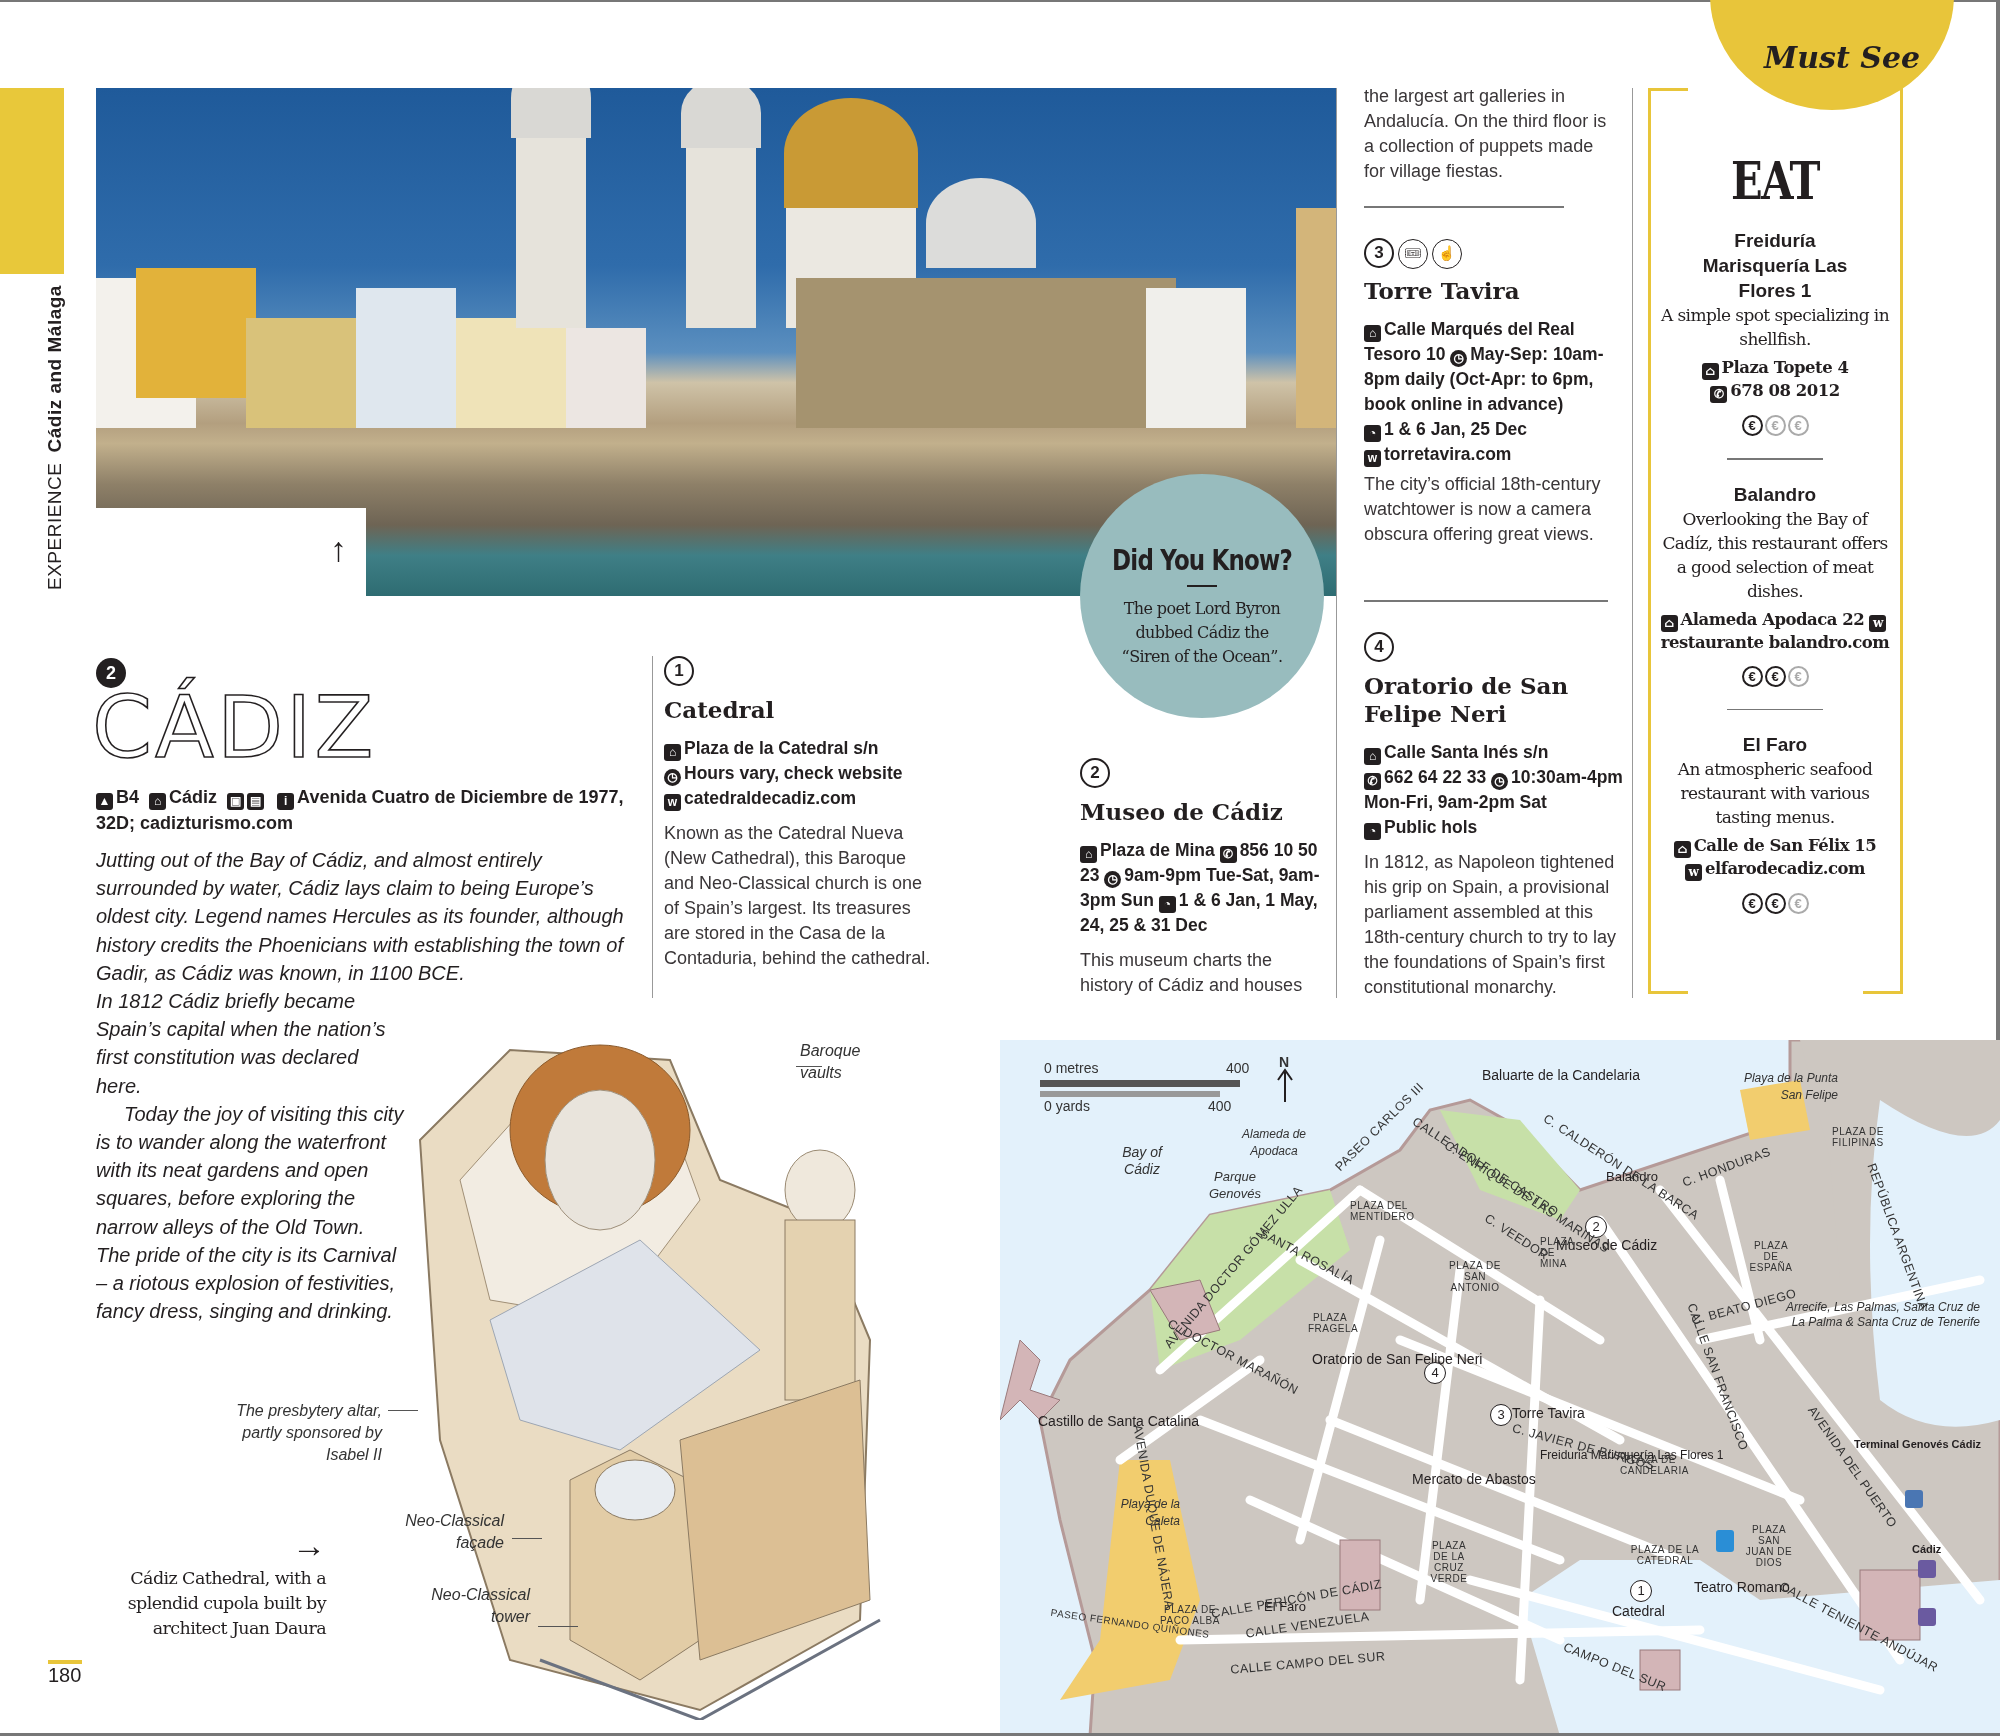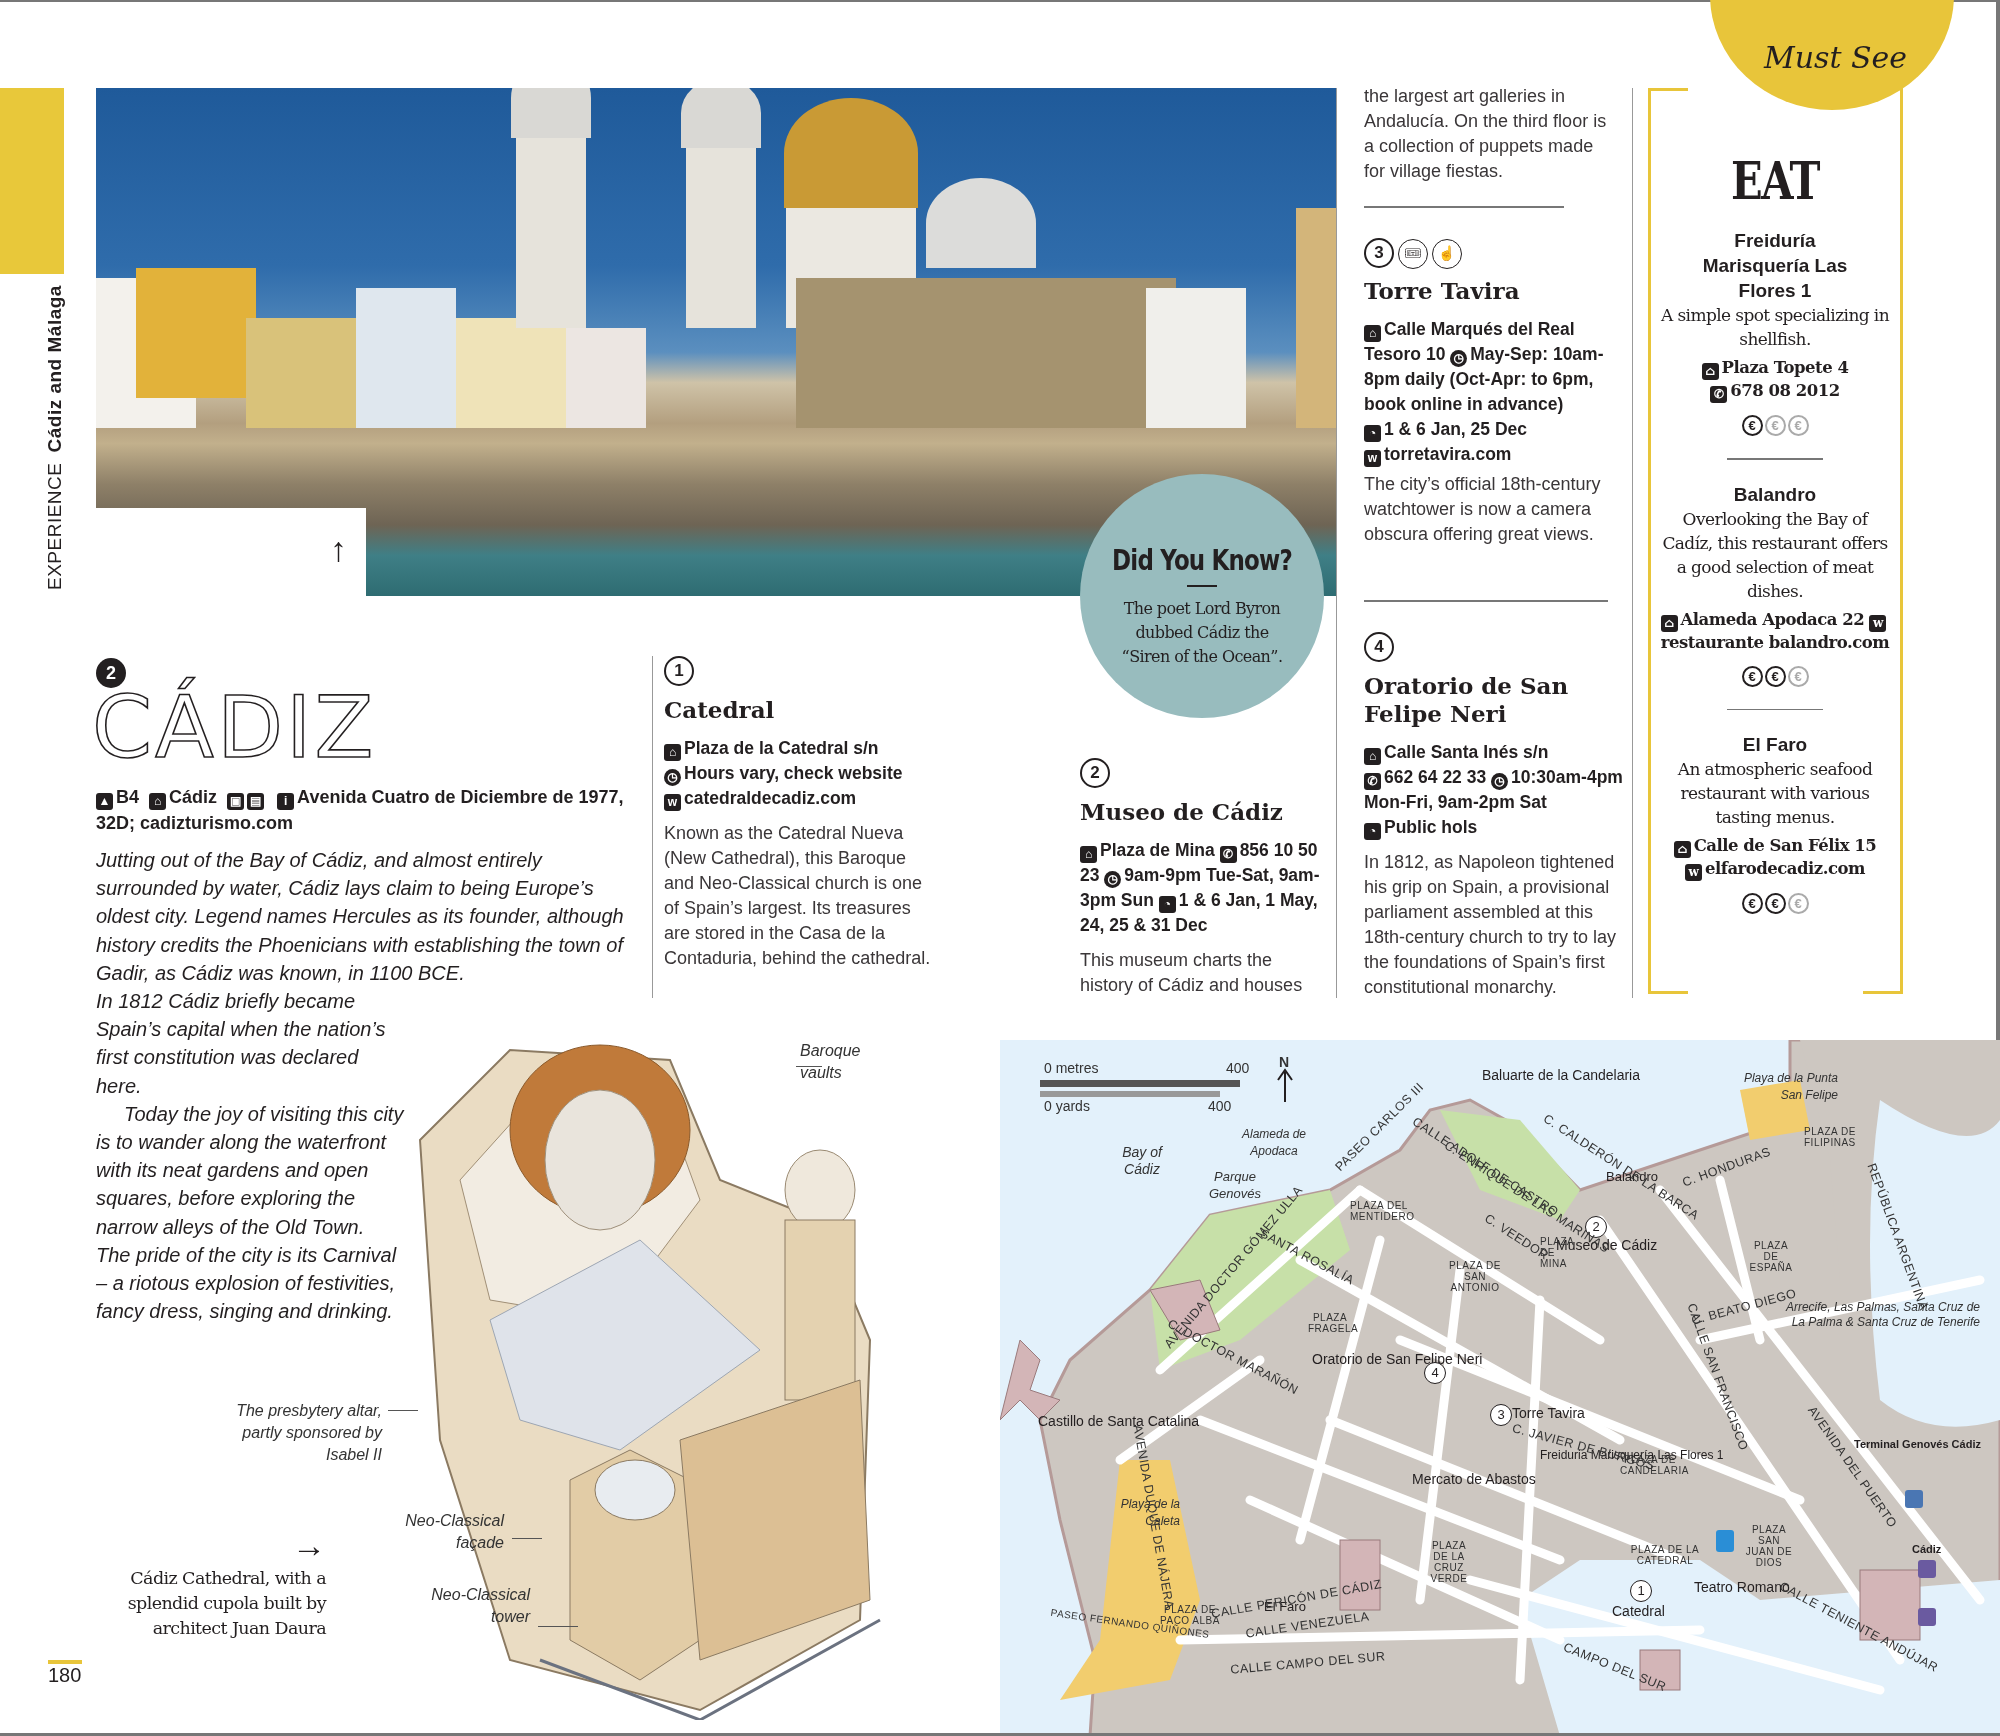--- a/index.html
+++ b/index.html
@@ -42,21 +42,21 @@
   .col-rule { width: 1px; background: #999; }
   .poi-num { width: 30px; height: 30px; border: 2px solid #231f20; border-radius: 50%; text-align: center; line-height: 26px; font-size: 17px; font-weight: 700; display: inline-block; }
   .poi-extra { width: 30px; height: 30px; border: 1.5px solid #231f20; border-radius: 50%; display: inline-block; margin-left: 4px; font-size: 14px; text-align: center; line-height: 27px; }
   .poi-title { font-size: 23px; font-weight: 700; line-height: 28px; font-family: "DejaVu Serif", serif; }
   .poi-info { font-size: 17.5px; line-height: 25px; font-weight: 700; }
   .poi-desc { font-size: 18px; line-height: 25px; color: #3a3638; }
   .hr { height: 1.5px; background: #777; }
 
   
   .must-see { left: 1710px; top: -120px; width: 244px; height: 230px; border-radius: 50%; background: #e8c53a; }
-  .must-see-text { left: 1764px; top: 40px; font-size: 30px; font-style: italic; font-family: "DejaVu Serif", serif; }
+  .must-see-text { left: 1764px; top: 40px; font-size: 30px; font-style: italic; font-family: "DejaVu Serif", serif; font-weight: bold; }
   .eat-box { left: 1648px; top: 88px; width: 255px; height: 906px; border: 3px solid #e8c53a; border-top: none; border-bottom: none; }
   .eat-corner { position: absolute; height: 3px; background: #e8c53a; }
   .eat-title { left: 1660px; top: 150px; width: 230px; text-align: center; font-size: 52px; font-weight: 900; font-family: "DejaVu Serif", serif; letter-spacing: -2px; transform: scaleX(0.8); }
   .eat-list { left: 1660px; top: 228px; width: 230px; text-align: center; }
   .eat-item { margin-bottom: 22px; }
   .eat-name { font-size: 19px; font-weight: 700; line-height: 25px; }
   .eat-desc { font-size: 17px; line-height: 24px; font-family: "DejaVu Serif", serif; letter-spacing: -0.6px; }
   .eat-meta { font-size: 16.5px; line-height: 22px; font-weight: 700; margin-top: 6px; font-family: "DejaVu Serif", serif; letter-spacing: -0.5px; }
   .euros { margin-top: 12px; }
   .euro { display: inline-block; width: 21px; height: 21px; border: 2px solid #231f20; border-radius: 50%; font-size: 13px; line-height: 17px; text-align: center; font-weight: 700; margin: 0 1px; }
@@ -341,21 +341,21 @@
   <div class="map-place" style="left:612px;top:562px;font-size:14px">Catedral</div>
   <div class="map-place" style="left:694px;top:538px;width:70px;font-size:14px">Teatro Romano</div>
   <div class="map-place" style="left:854px;top:398px;width:70px;font-size:11px;line-height:13px;font-weight:700">Terminal Genovés Cádiz</div>
   <div class="map-place" style="left:912px;top:500px;font-size:11px;font-weight:700">Cádiz</div>
 
   <div class="map-num" style="left:585px;top:176px">2</div>
   <div class="map-num" style="left:424px;top:322px">4</div>
   <div class="map-num" style="left:490px;top:364px">3</div>
   <div class="map-num" style="left:630px;top:540px">1</div>
 
-  <div class="map-label" style="left:804px;top:86px;font-size:10px;width:60px;white-space:normal">PLAZA DE FILIPINAS</div>
+  <div class="map-label" style="left:832px;top:86px;font-size:10px;width:60px;white-space:normal">PLAZA DE FILIPINAS</div>
   <div class="map-label" style="left:746px;top:200px;font-size:10px;width:50px;white-space:normal;text-align:center">PLAZA DE ESPAÑA</div>
   <div class="map-label" style="left:540px;top:196px;font-size:10px;width:40px;white-space:normal">PLAZA DE MINA</div>
   <div class="map-label" style="left:350px;top:160px;font-size:10px;width:60px;white-space:normal">PLAZA DEL MENTIDERO</div>
   <div class="map-label" style="left:440px;top:220px;font-size:10px;width:70px;white-space:normal;text-align:center">PLAZA DE SAN ANTONIO</div>
   <div class="map-label" style="left:308px;top:272px;font-size:10px;width:44px;white-space:normal;text-align:center">PLAZA FRAGELA</div>
   <div class="map-label" style="left:620px;top:414px;font-size:10px;width:60px;white-space:normal;text-align:center">PLAZA DE CANDELARIA</div>
   <div class="map-label" style="left:424px;top:500px;font-size:10px;width:50px;white-space:normal;text-align:center">PLAZA DE LA CRUZ VERDE</div>
   <div class="map-label" style="left:630px;top:504px;font-size:10px;width:70px;white-space:normal;text-align:center">PLAZA DE LA CATEDRAL</div>
   <div class="map-label" style="left:744px;top:484px;font-size:10px;width:50px;white-space:normal;text-align:center">PLAZA SAN JUAN DE DIOS</div>
   <div class="map-label" style="left:160px;top:564px;font-size:10px;width:60px;white-space:normal;text-align:center">PLAZA DE PACO ALBA</div>

